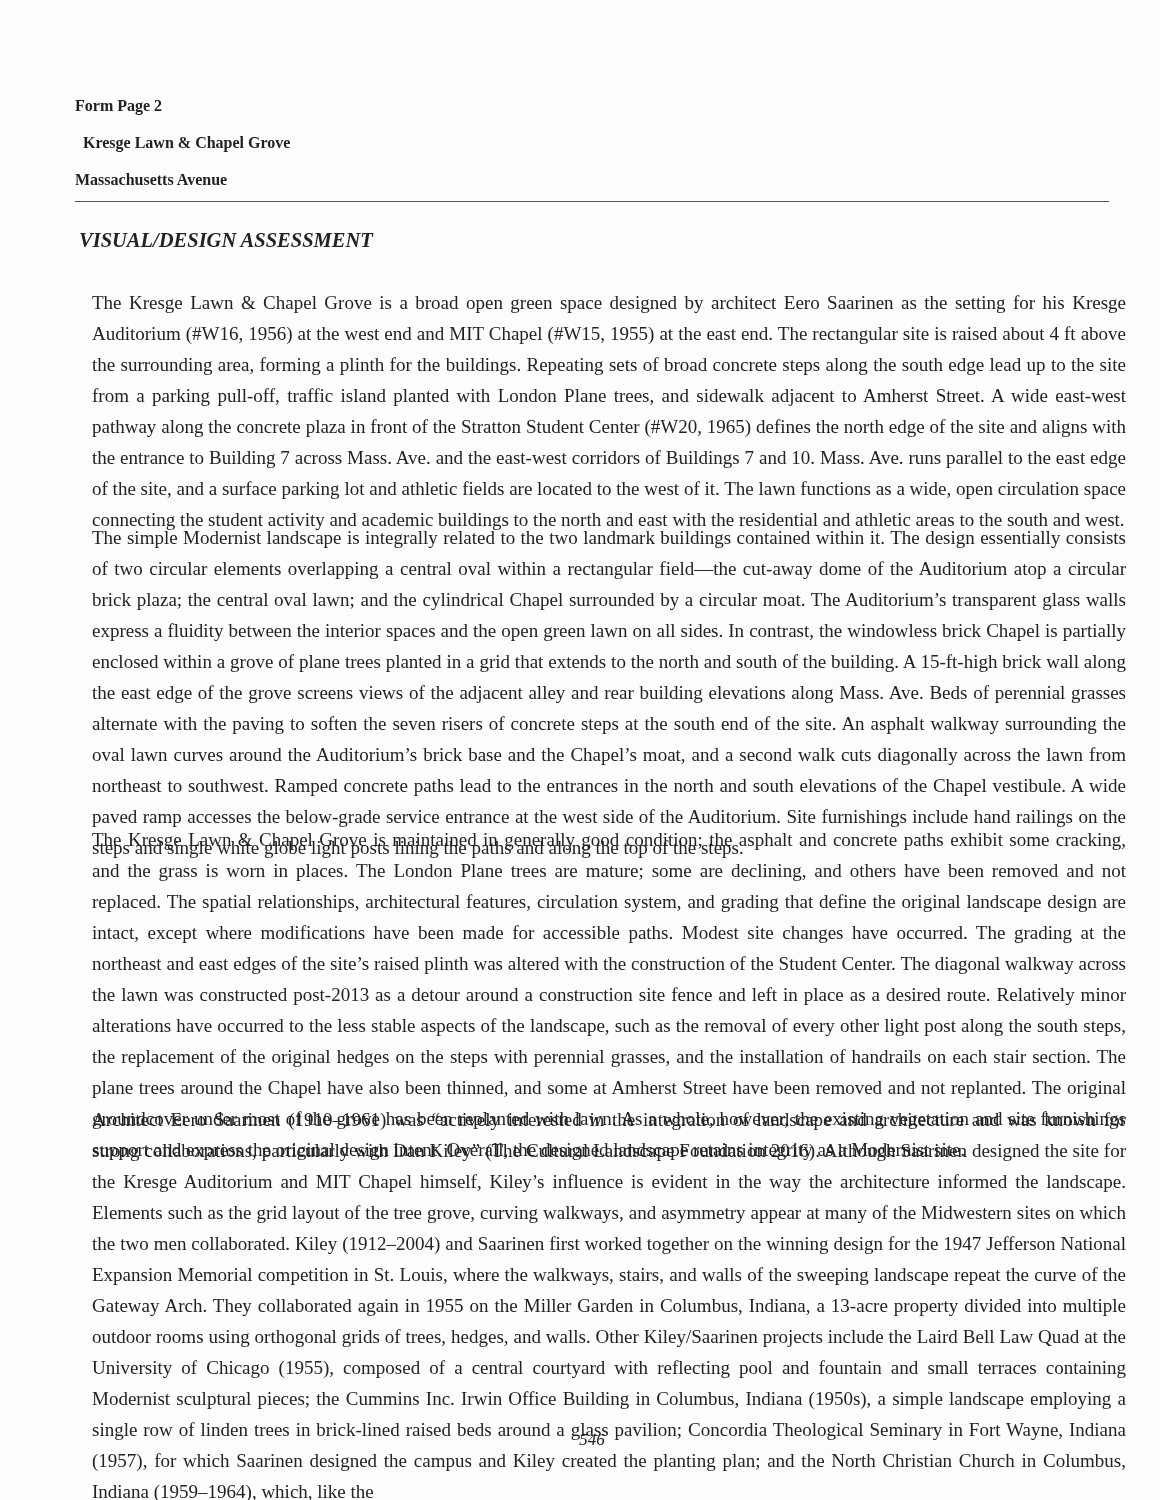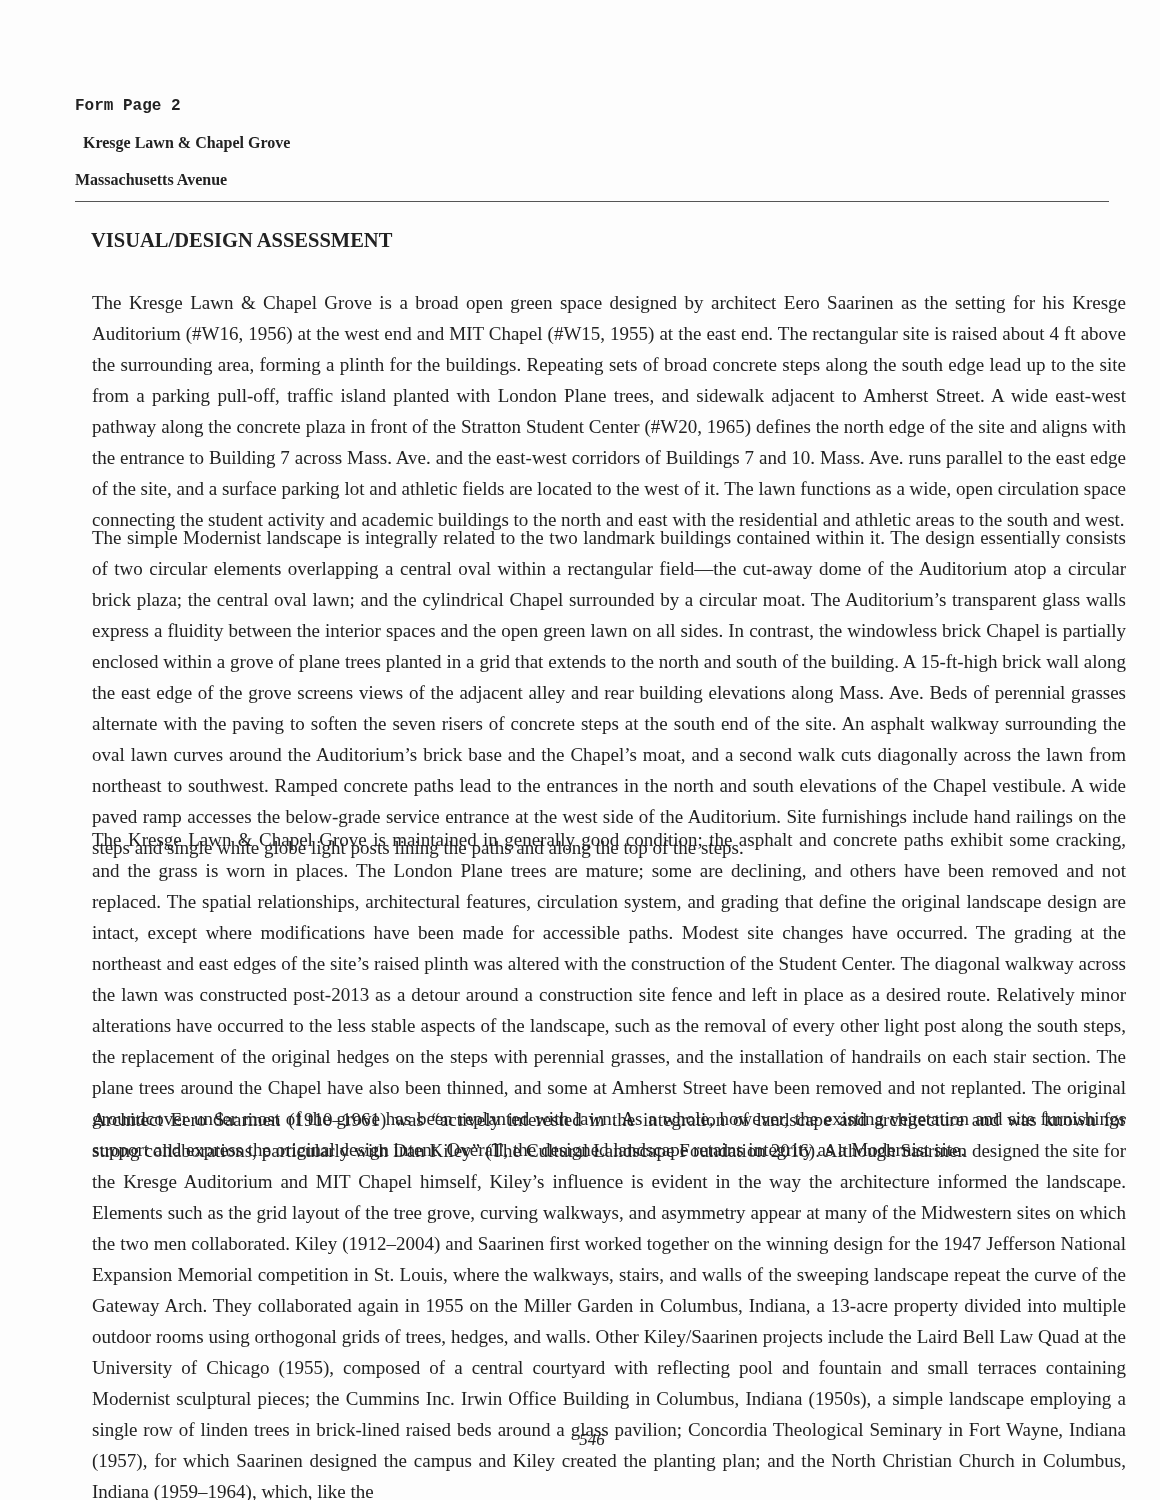--- a/index.html
+++ b/index.html
@@ -1,24 +1,24 @@
 <!DOCTYPE html>
 <html><head>
   <meta charset="utf-8">
   <style>
     html, body { margin: 0; padding: 0; background: #fdfdfd; }
     body { width: 1160px; height: 1500px; position: relative; overflow: hidden; font-family: "Liberation Serif", "DejaVu Serif", serif; color: #222; }
     .page { position: absolute; left: 75px; top: 0; width: 1034px; }
     .header-row { position: absolute; top: 97px; left: 0; width: 1034px; display: flex; justify-content: space-between; align-items: baseline; }
     .form-title { font-weight: bold; font-size: 20.5px; letter-spacing: -0.1px; }
-    .form-page { font-weight: bold; font-size: 16px; margin-right: 8px; font-family: Liberation Mono, monospace; }
+    .form-page { font-weight: bold; font-size: 16px; margin-right: 8px; }
     .sub1 { position: absolute; top: 134px; left: 8px; font-weight: bold; font-size: 16px; }
     .sub2 { position: absolute; top: 171px; left: 0; font-weight: bold; font-size: 16px; }
     .rule { position: absolute; top: 201px; left: 0; width: 1034px; height: 0; border-top: 1.5px solid #555; }
-    .section-title { position: absolute; top: 229px; left: 16px; font-weight: bold; font-size: 20.5px; }
+    .section-title { position: absolute; top: 229px; left: 4px; font-weight: bold; font-size: 20.5px; font-style: italic; }
     .para { position: absolute; left: 0; width: 1034px; font-size: 19px; line-height: 31px; text-align: justify; margin: 17px; }
     .p1 { top: 270px; }
     .p2 { top: 505px; }
     .p3 { top: 807px; font-family: Liberation Serif, serif; }
     .p4 { top: 1087px; }
     .page-number { position: absolute; top: 1430px; left: 0; width: 1034px; text-align: center; font-size: 17px; font-style: italic; }
   </style>
 </head>
 <body>
 

